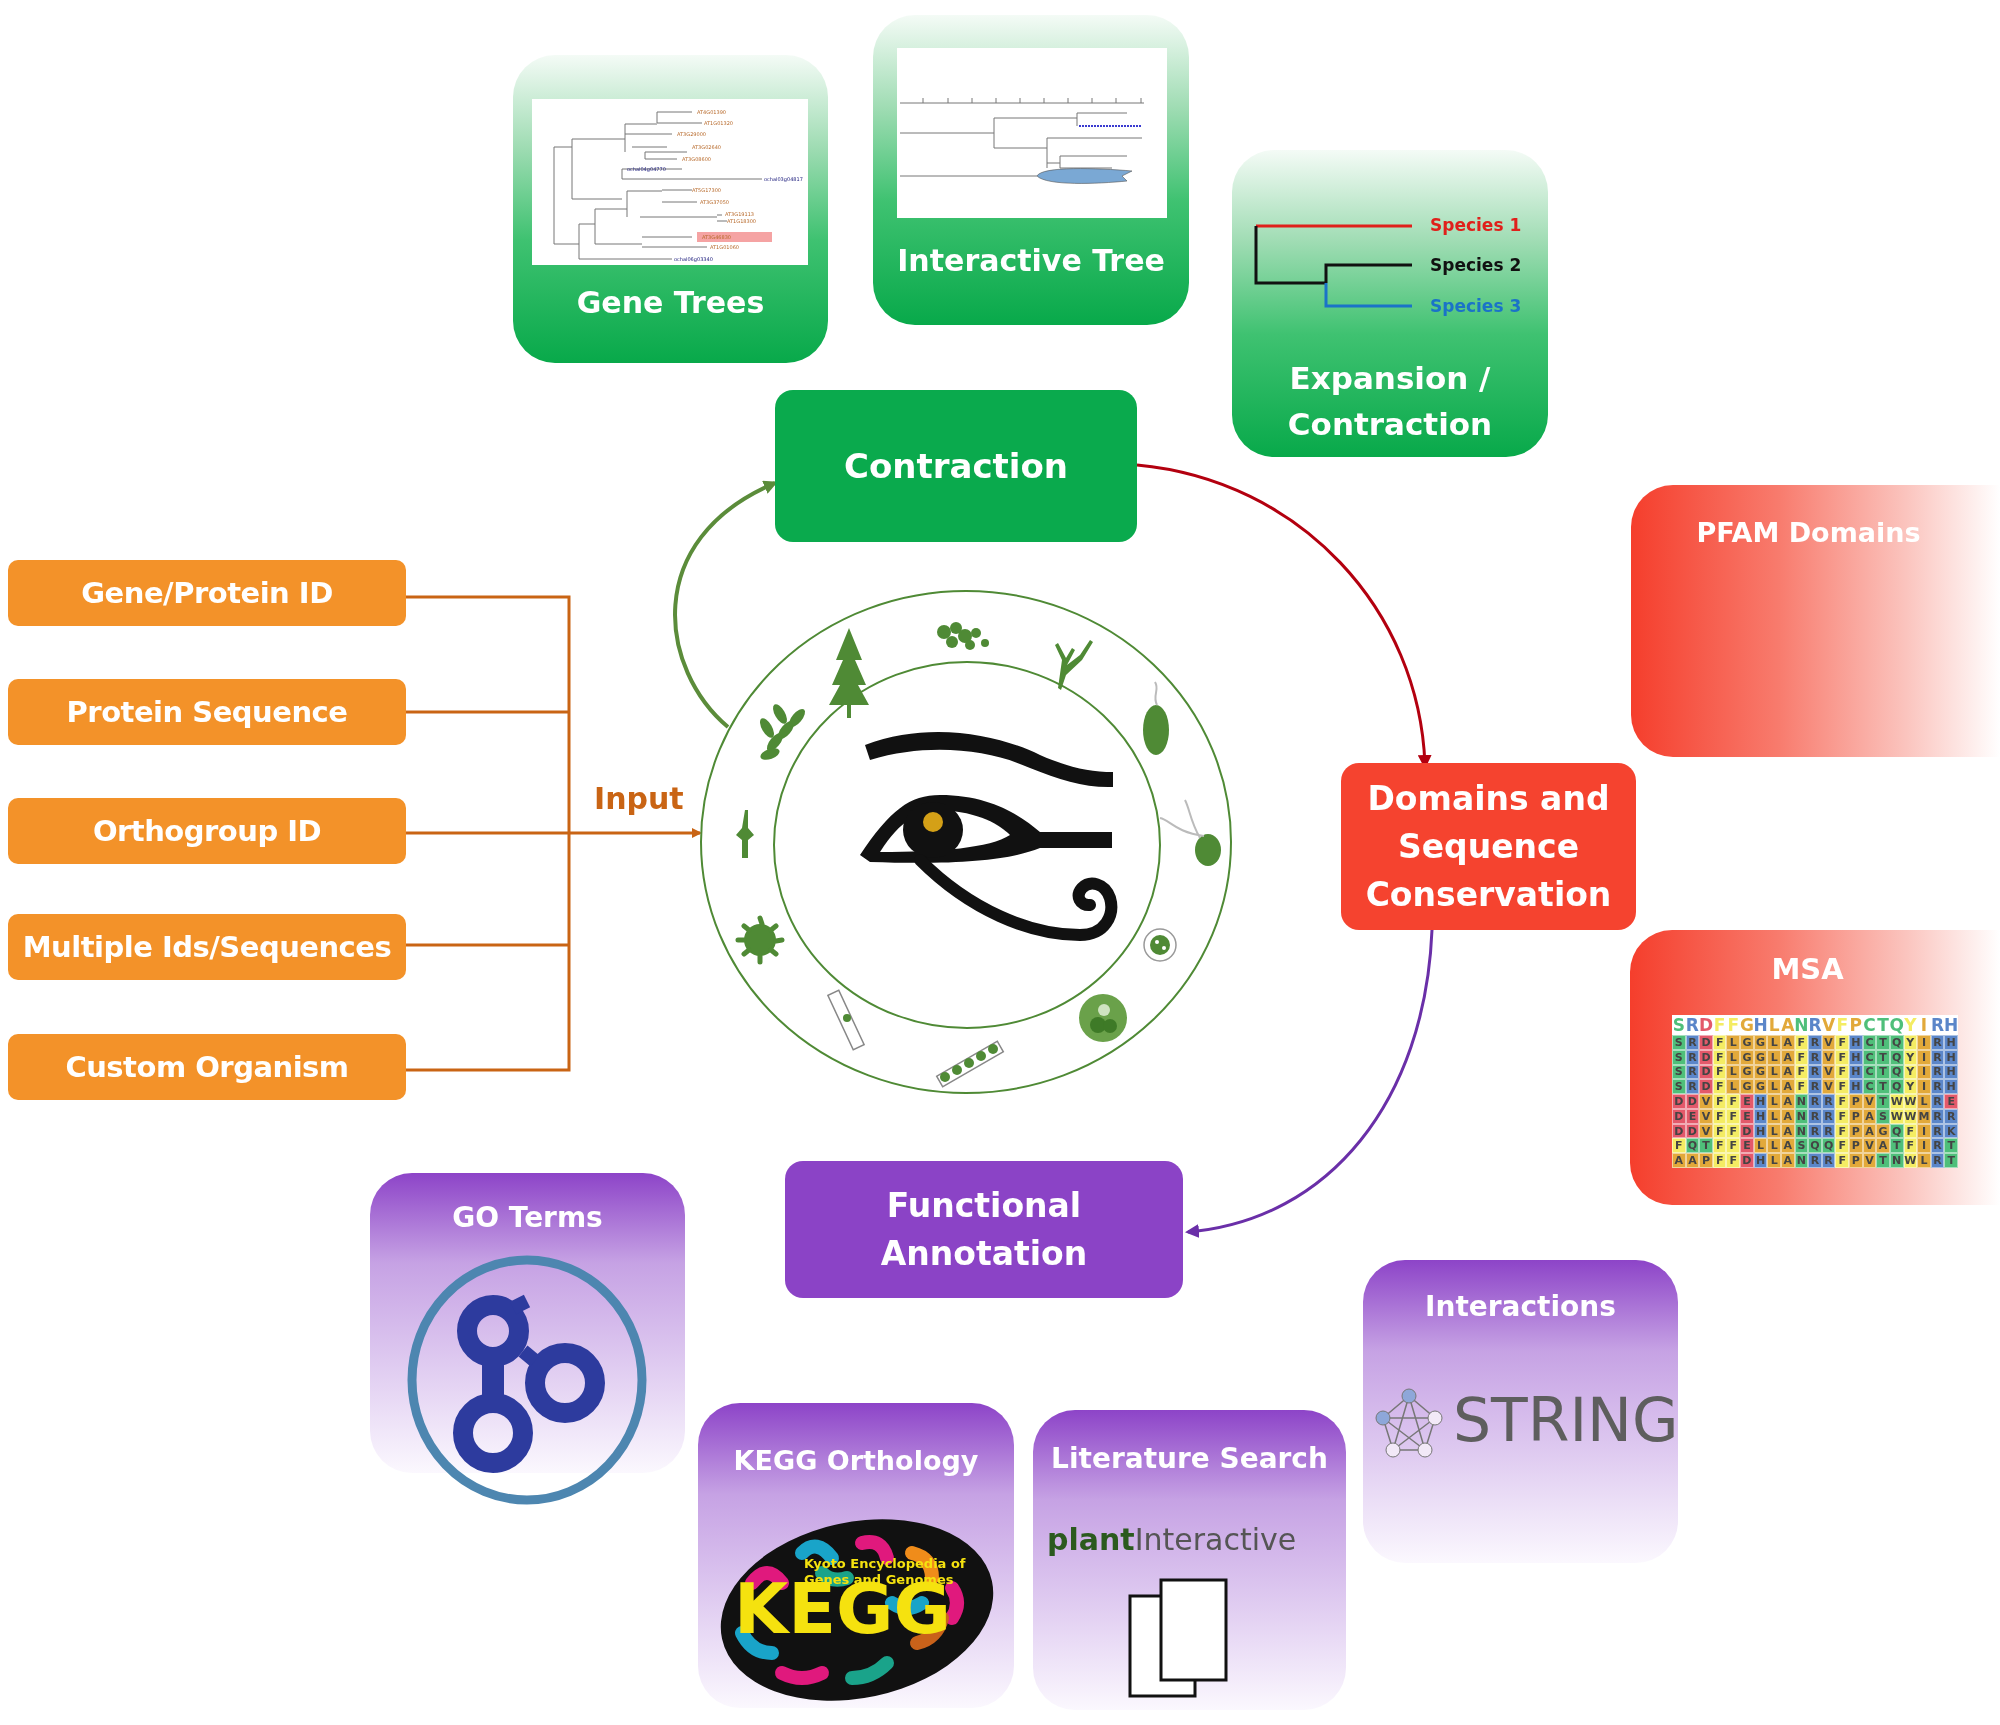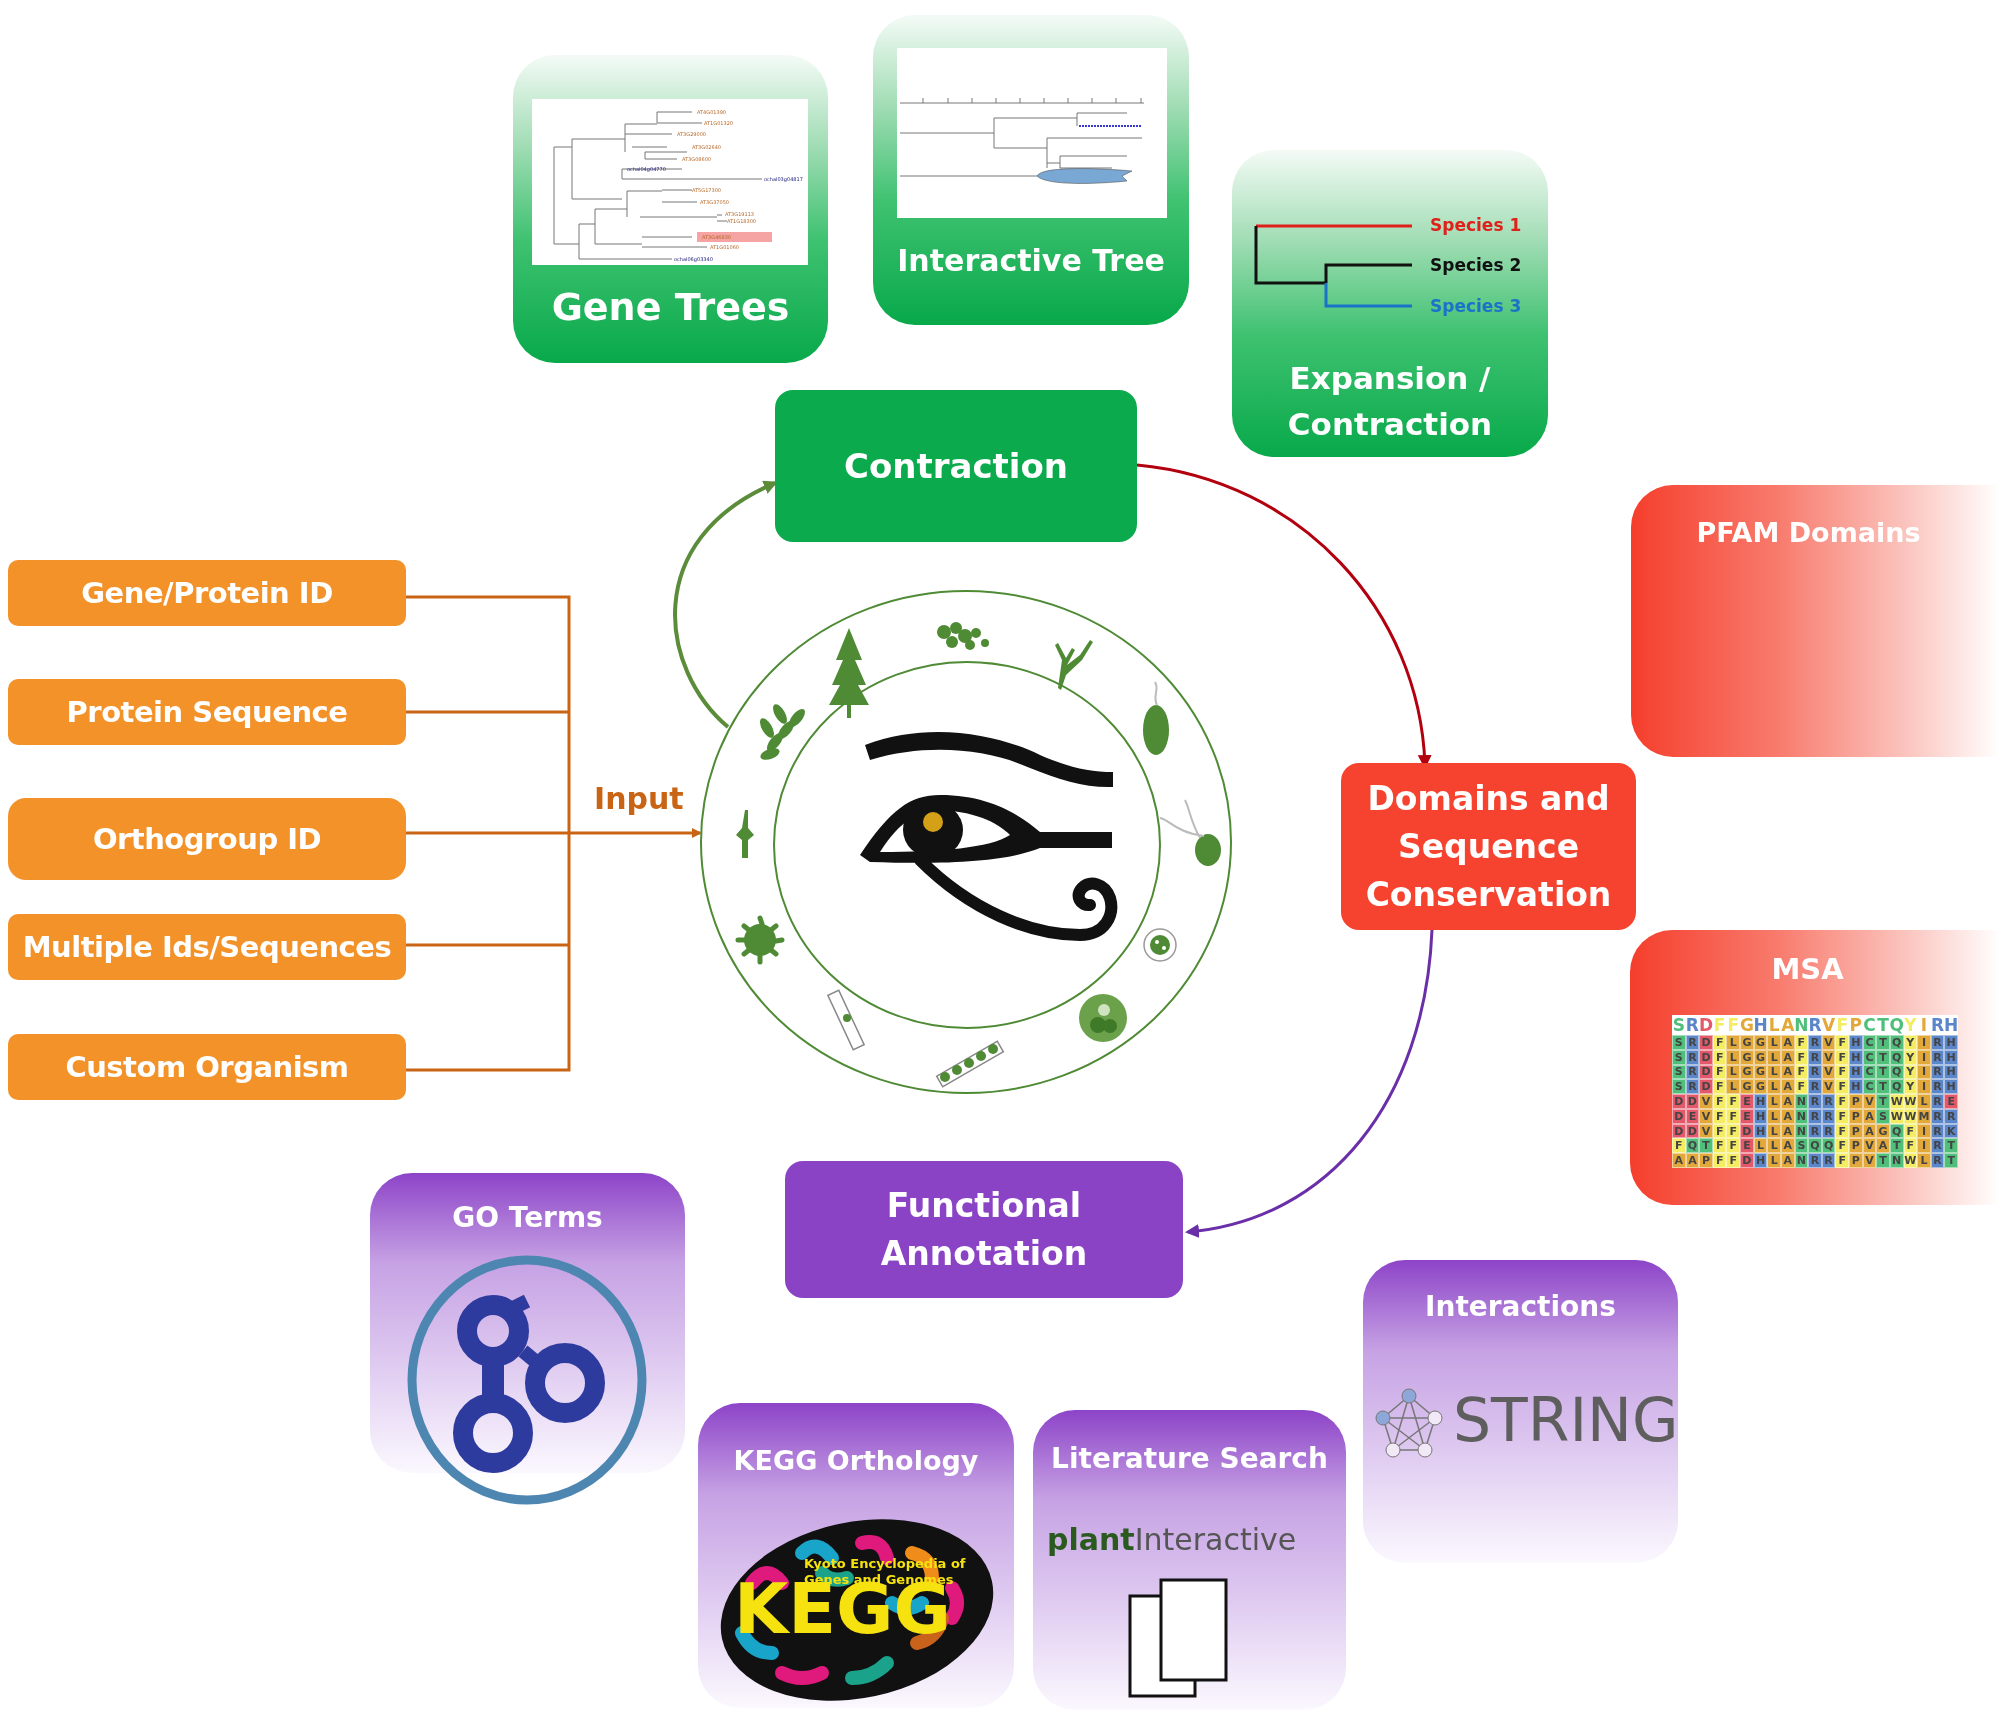--- a/index.html
+++ b/index.html
@@ -50,21 +50,21 @@
   <ellipse cx="966" cy="842" rx="265" ry="251" fill="none" stroke="#4f8a35" stroke-width="2"></ellipse>
   <ellipse cx="967" cy="845" rx="193" ry="183" fill="none" stroke="#4f8a35" stroke-width="2"></ellipse>
 </svg>
 
 <div class="abs obtn" style="left:8px;top:560px;width:398px;height:66px;">
     <span>Gene/Protein ID</span>
   </div>
 <div class="abs obtn" style="left:8px;top:679px;width:398px;height:66px;">
     <span>Protein Sequence</span>
   </div>
-<div class="abs obtn" style="left:8px;top:798px;width:398px;height:82px;border-radius:18px;">
+<div class="abs obtn" style="left:8px;top:798px;width:398px;height:66px;">
     <span>Orthogroup ID</span>
   </div>
 <div class="abs obtn" style="left:8px;top:914px;width:398px;height:66px;">
     <span>Multiple Ids/Sequences</span>
   </div>
 <div class="abs obtn" style="left:8px;top:1034px;width:398px;height:66px;">
     <span>Custom Organism</span>
   </div>
 <div class="abs" style="left:594px;top:781px;font-size:30px;font-weight:bold;color:#c96414;font-family:'DejaVu Sans',sans-serif;">Input</div>
 
@@ -167,21 +167,21 @@
         <text x="195" y="124">AT1G18300</text>
         <text x="170" y="140">AT3G46830</text>
         <text x="178" y="150">AT1G01060</text>
     </g>
     <g fill="#1c1c7c" font-size="5" font-family="DejaVu Sans, sans-serif">
         <text x="95" y="72">ochal04g04770</text>
         <text x="232" y="82">ochal03g04817</text>
         <text x="142" y="162">ochal06g03340</text>
       </g>
   </svg>
-  <div class="abs lbl" style="left:0;top:230px;width:315px;font-size:38px;">Gene Trees</div>
+  <div class="abs lbl" style="left:0;top:230px;width:315px;font-size:30px;">Gene Trees</div>
 </div>
 
 <div class="abs gcard" style="left:873px;top:15px;width:316px;height:310px;">
   <svg class="abs treeimg" style="left:24px;top:33px;" width="270" height="170">
     <g stroke="#777" stroke-width="1" fill="none">
       <path d="M3,55 H247"></path>
       <path d="M26,50 V55 M51,50 V55 M75,50 V55 M99,50 V55 M123,50 V55 M147,50 V55 M171,50 V55 M195,50 V55 M219,50 V55 M244,50 V55"></path>
       <path d="M3,85 H97 M97,70 V100 M97,70 H180 M180,65 V78 M180,65 H230 M97,100 H150 M150,90 V110 M150,90 H245 M150,110 V120 M150,115 H163 M163,108 V120 M163,108 H230 M163,120 H215 M3,128 H140"></path>
     </g>
     <path d="M182,78 H245" stroke="#3a3ad0" stroke-width="2" stroke-dasharray="2,1"></path>

